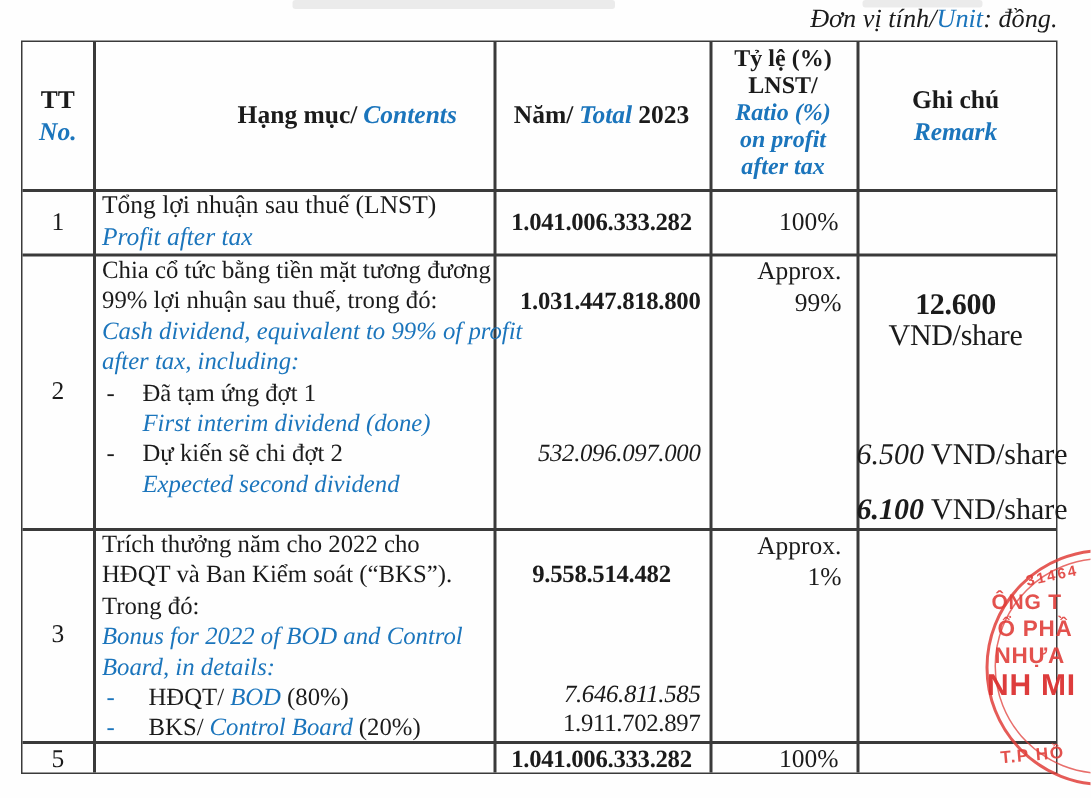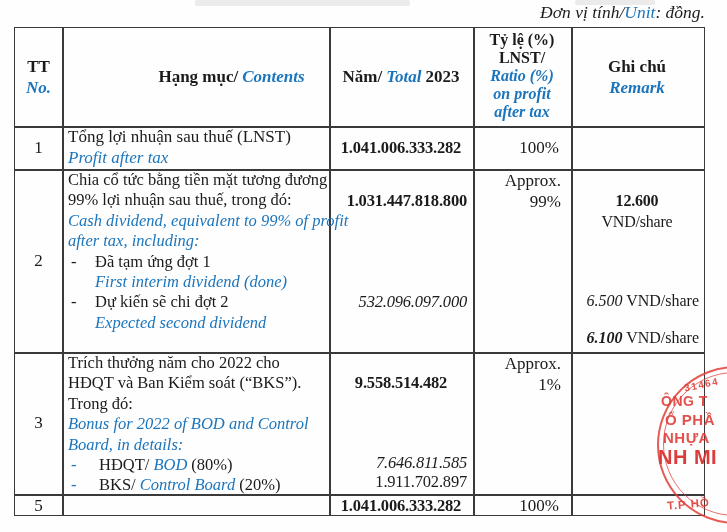--- a/index.html
+++ b/index.html
@@ -125,21 +125,21 @@
     <div class="sub-en bl it">Expected second dividend</div>
   </div>
   <div class="cell nw" style="left:314px;top:141px;width:144px;height:183px;font-size:16.5px;">
     <div class="abs val-r b" style="top:22px;">1.031.447.818.800</div>
     <div class="abs val-r it" style="top:123px;">532.096.097.000</div>
   </div>
   <div class="cell" style="left:458px;top:141px;width:98px;height:183px;">
     <div class="abs ratio-r" style="top:2px;">Approx.</div>
     <div class="abs ratio-r" style="top:23px;">99%</div>
   </div>
-  <div class="cell nw" style="left:556px;top:141px;width:132px;height:183px;font-size:16px;">
+  <div class="cell nw" style="left:556px;top:141px;width:132px;height:183px;font-size:20px;">
     <div class="abs val-c b" style="top:23px;">12.600</div>
     <div class="abs val-c" style="top:44px;">VND/share</div>
     <div class="abs" style="top:123px;text-align:right;padding-right:4px;">
       <span class="it">6.500</span>
       <span>VND/share</span>
     </div>
     <div class="abs" style="top:160px;text-align:right;padding-right:4px;">
       <span class="b it">6.100</span>
       <span>VND/share</span>
     </div>

